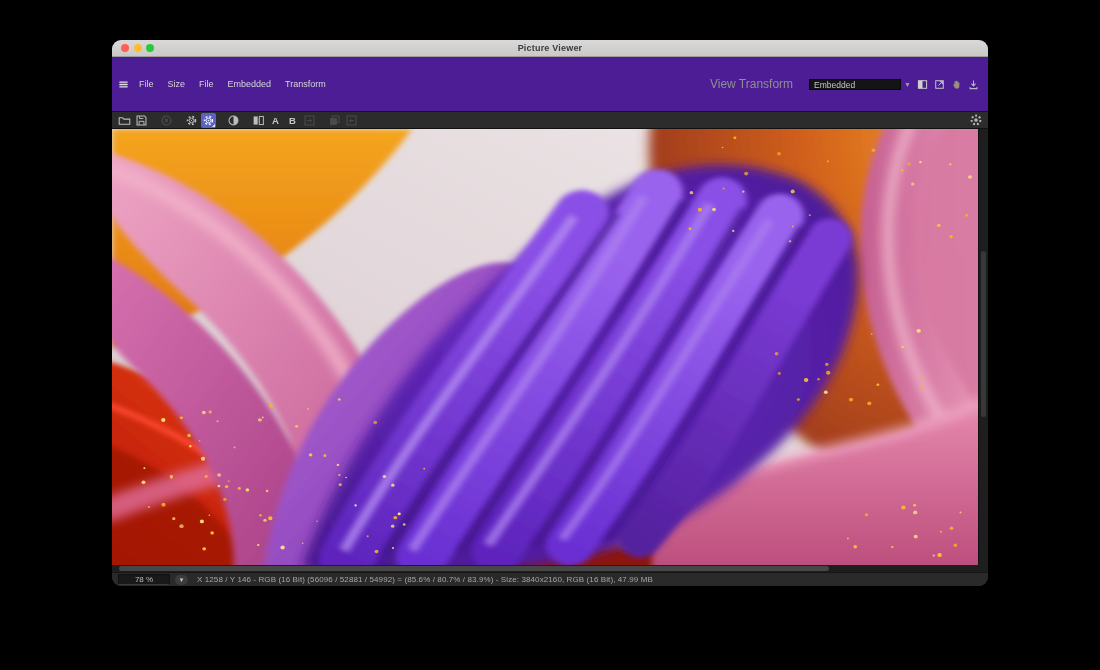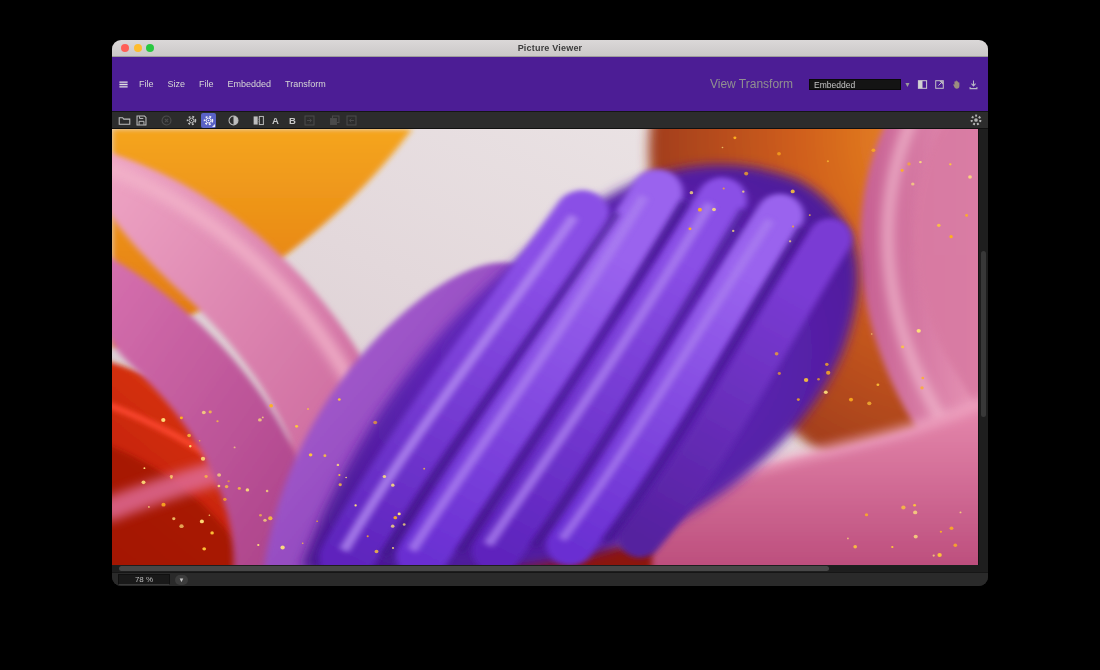--- a/index.html
+++ b/index.html
@@ -434,15 +434,16 @@
     </div>
   </div>
 
   <div class="hscroll">
     <div class="hthumb"></div>
   </div>
 
   <div class="statusbar">
     <div class="zoombox">78 %</div>
     <div class="zoomdrop">▼</div>
+    <div class="statustext">X 1258 / Y 146 - RGB (16 Bit) (56096 / 52881 / 54992) = (85.6% / 80.7% / 83.9%) - Size: 3840x2160, RGB (16 Bit), 47.99 MB</div>
   </div>
 
 </div>
 
 </body></html>

